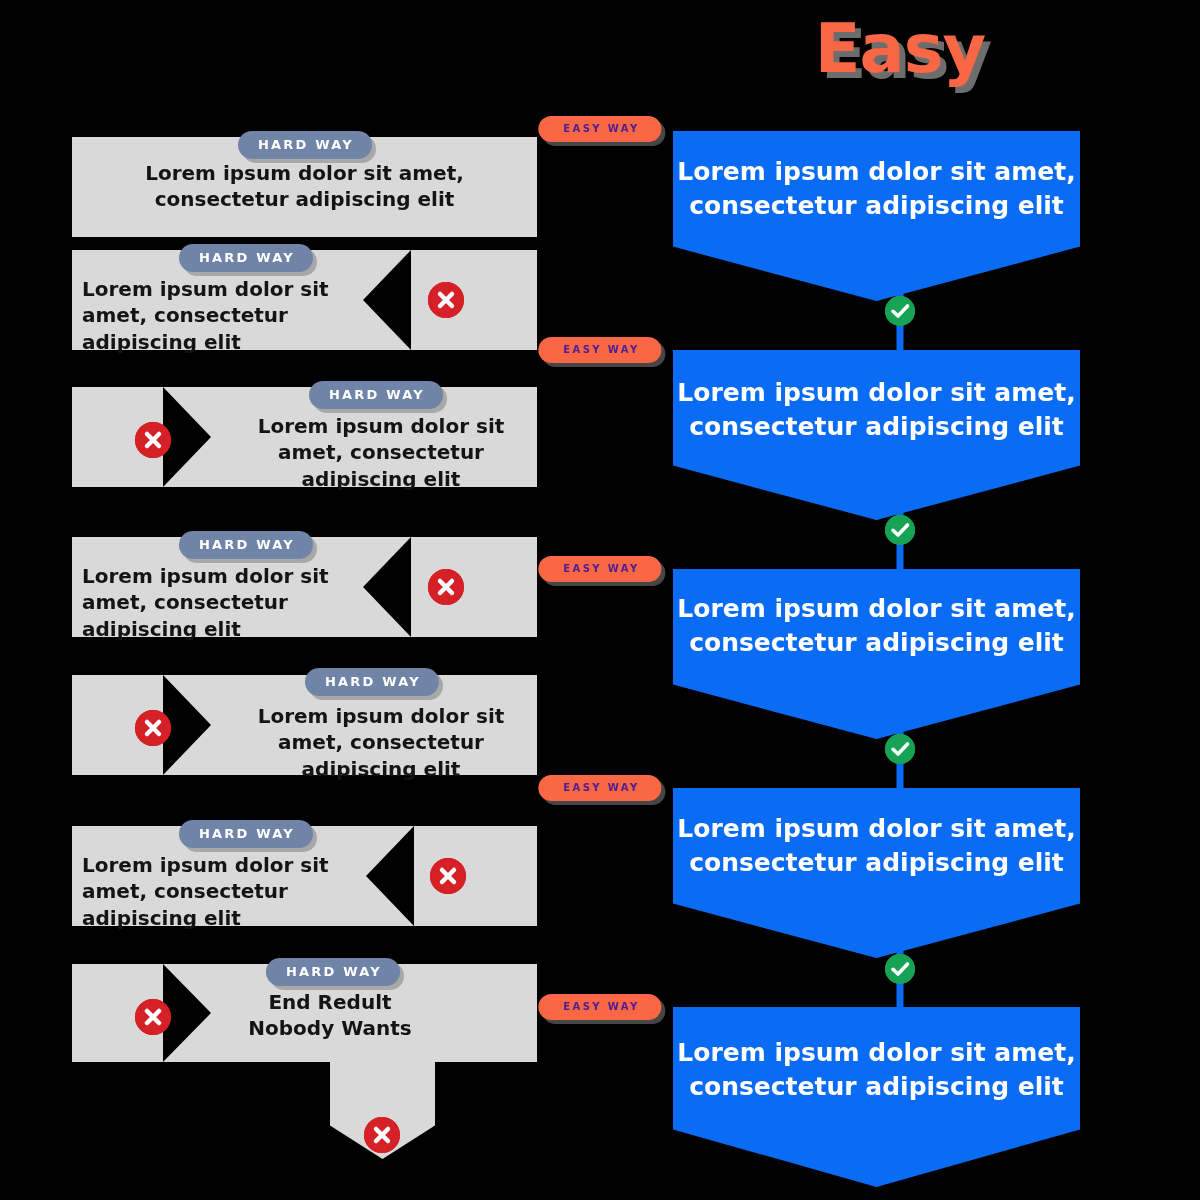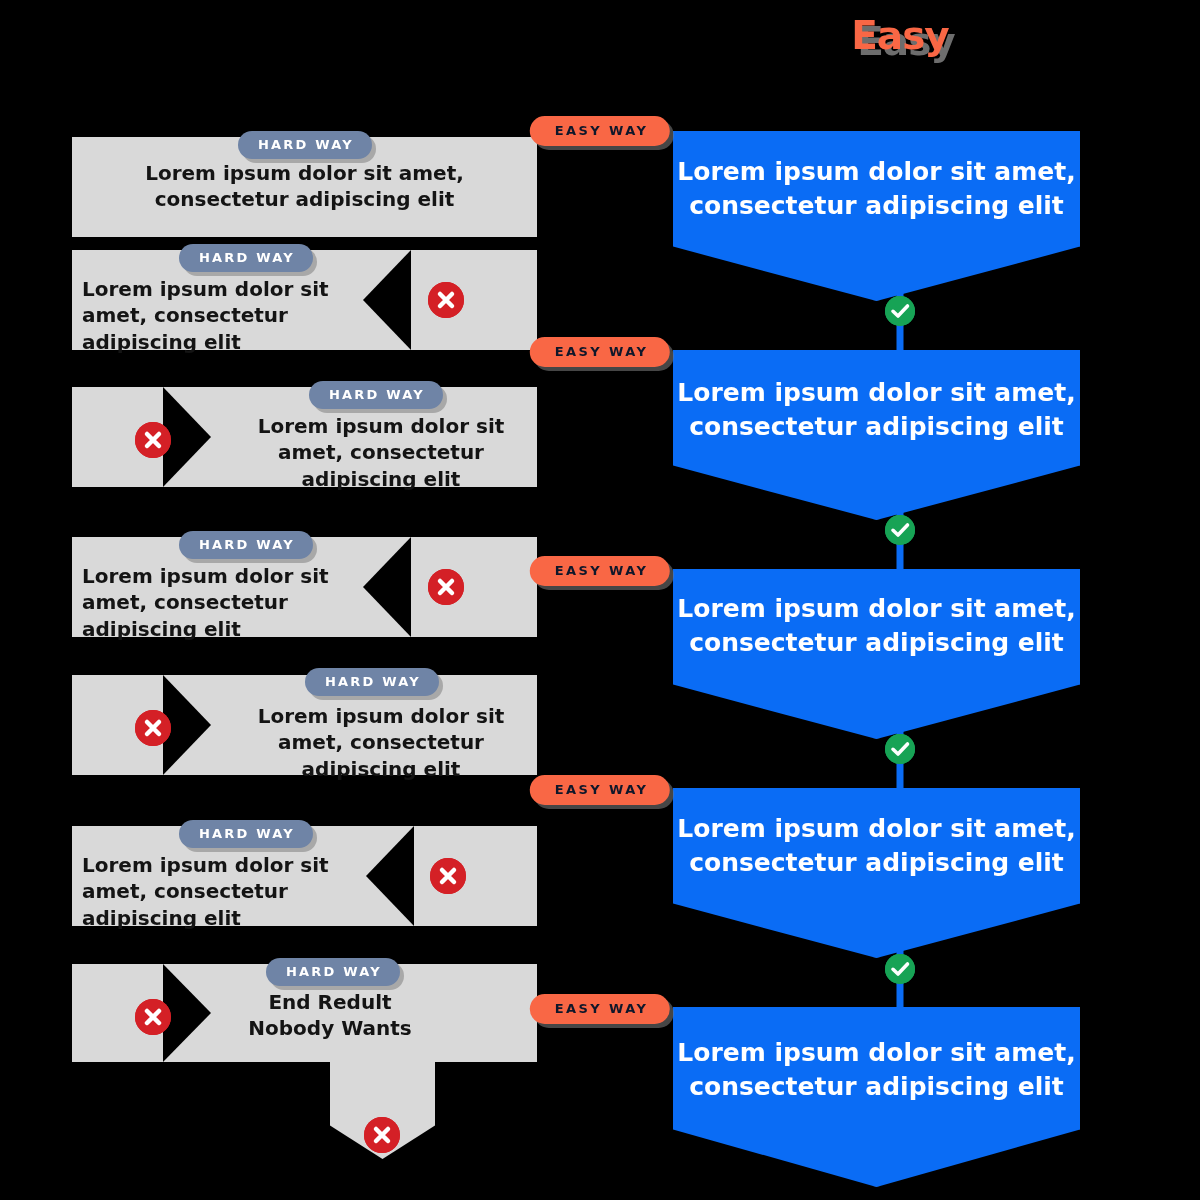--- a/index.html
+++ b/index.html
@@ -19,21 +19,21 @@
 
   
   #easy-title {
     position: absolute;
     left: 600px;
     top: 16px;
     width: 600px;
     text-align: center;
     font-family: "DejaVu Sans", sans-serif;
     font-weight: bold;
-    font-size: 39px;
+    font-size: 67px;
     letter-spacing: -1px;
     color: #F96745;
     text-shadow: 6px 6px 0 rgba(128,128,128,0.85);
     line-height: 1;
   }
 
   
   #hard-column {
     position: absolute;
     left: 0;
@@ -127,25 +127,25 @@
     background: #0A6CF5;
     clip-path: polygon(0% 0%, 100% 0%, 100% 68%, 50% 100%, 0% 68%);
     box-shadow: 5px 5px 0 rgba(120,120,120,0.5);
   }
 
   .easy-badge {
     position: absolute;
     left: 50%;
     transform: translateX(-50%);
     background: #F96745;
-    color: #0f172a;
+    color: #4c1d95;
     border-radius: 16px;
     font-family: "DejaVu Sans", sans-serif;
     font-weight: bold;
-    font-size: 13px;
+    font-size: 10px;
     letter-spacing: 2.4px;
     padding: 7px 22px 8px 25px;
     white-space: nowrap;
     box-shadow: 4px 4px 0 rgba(128,128,128,0.55);
     z-index: 8;
   }
 
   .easy-text {
     position: absolute;
     left: 73px;

